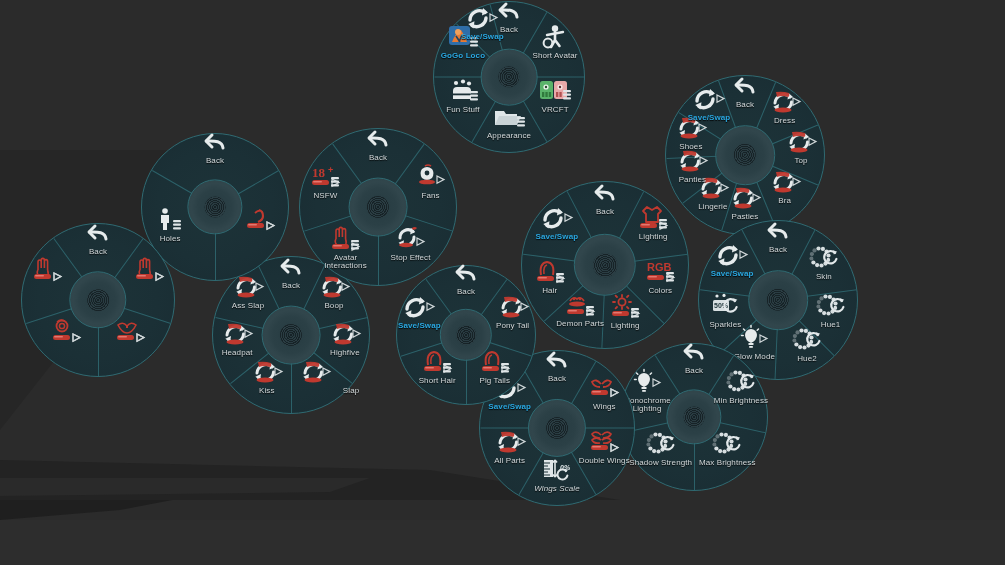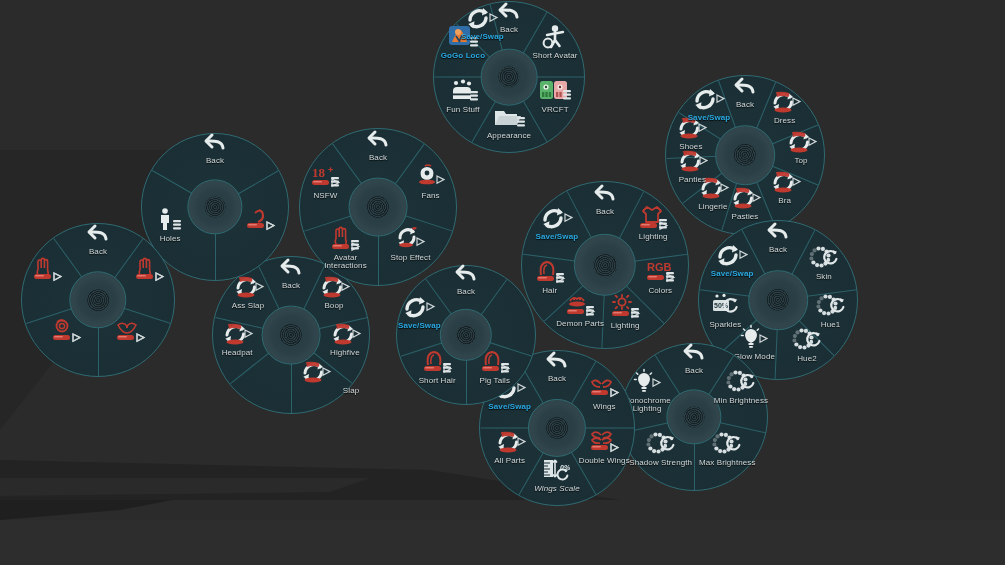--- a/index.html
+++ b/index.html
@@ -836,20 +836,36 @@
       <div class="hub-rings" style="height: 19.656px; width: 19.656px;"></div>
       <div class="item" style="left: 70px; top: 21px;">
         <span class="ico">
           <svg width="24" height="24" viewBox="0 0 24 24">
             <path d="M9 6 L3 12 L9 18" fill="none" stroke="#e6ebec" stroke-width="3" stroke-linecap="round" stroke-linejoin="round"></path>
             <path d="M3.5 12 C10 12 19 11 20 19" fill="none" stroke="#e6ebec" stroke-width="3" stroke-linecap="round"></path>
           </svg>
         </span>
         <span class="lbl">Back</span>
       </div>
+      <div class="item" style="left: 116.602px; top: 54.8582px;">
+        <span class="ico">
+          <svg width="30" height="26" viewBox="0 0 30 26">
+            <g transform="translate(2,2)">
+              <path d="M3 12 A9 9 0 0 1 18 6" fill="none" stroke="#e6ebec" stroke-width="3" stroke-linecap="round"></path>
+              <path d="M19.5 11 A9 9 0 0 1 5 17.5" fill="none" stroke="#e6ebec" stroke-width="3" stroke-linecap="round"></path>
+              <path d="M16.5 2 l4.5 4 l-5.5 2.4 Z" fill="#e6ebec"></path>
+              <path d="M6 19.5 l-4.6 -3.8 l5.6 -2.6 Z" fill="#e6ebec"></path>
+              <path d="M4 1 q7 -1 13 1 q1 3 -1 4 q-6 -2 -11 0 Z" fill="#c0392f" opacity=".95"></path>
+              <ellipse cx="11" cy="19" rx="8.5" ry="2.6" fill="#c0392f"></ellipse>
+            </g>
+            <path d="M23 9 L30 12.6 L23 16.2 Z" fill="none" stroke="#cfd6d8" stroke-width="1.2"></path>
+          </svg>
+        </span>
+        <span class="lbl">Pony Tail</span>
+      </div>
       <div class="item" style="left: 98.8015px; top: 109.642px;">
         <span class="ico">
           <svg width="30" height="26" viewBox="0 0 30 26">
             <path d="M6 16 q-2 -12 6 -13 q8 1 6 13" fill="none" stroke="#c0392f" stroke-width="2"></path>
             <path d="M9 15 q-1 -8 3 -9" fill="none" stroke="#c0392f" stroke-width="1.6"></path>
             <g transform="translate(2,17) scale(1)">
               <rect x="0" y="0" width="17" height="5" rx="2.5" fill="#c0392f"></rect>
               <rect x="1" y="1" width="9" height="1.6" rx="0.8" fill="#e8857c" opacity=".85"></rect>
               <path d="M20 -1 L27 2.6 L20 6.2 Z" fill="none" stroke="#cfd6d8" stroke-width="1.2"></path>
             </g>
@@ -958,20 +974,36 @@
               <path d="M16.5 2 l4.5 4 l-5.5 2.4 Z" fill="#e6ebec"></path>
               <path d="M6 19.5 l-4.6 -3.8 l5.6 -2.6 Z" fill="#e6ebec"></path>
               <path d="M4 1 q7 -1 13 1 q1 3 -1 4 q-6 -2 -11 0 Z" fill="#c0392f" opacity=".95"></path>
               <ellipse cx="11" cy="19" rx="8.5" ry="2.6" fill="#c0392f"></ellipse>
             </g>
             <path d="M23 9 L30 12.6 L23 16.2 Z" fill="none" stroke="#cfd6d8" stroke-width="1.2"></path>
           </svg>
         </span>
         <span class="lbl">Slap</span>
       </div>
+      <div class="item" style="left: 54.7581px; top: 128.703px;">
+        <span class="ico">
+          <svg width="30" height="26" viewBox="0 0 30 26">
+            <g transform="translate(2,2)">
+              <path d="M3 12 A9 9 0 0 1 18 6" fill="none" stroke="#e6ebec" stroke-width="3" stroke-linecap="round"></path>
+              <path d="M19.5 11 A9 9 0 0 1 5 17.5" fill="none" stroke="#e6ebec" stroke-width="3" stroke-linecap="round"></path>
+              <path d="M16.5 2 l4.5 4 l-5.5 2.4 Z" fill="#e6ebec"></path>
+              <path d="M6 19.5 l-4.6 -3.8 l5.6 -2.6 Z" fill="#e6ebec"></path>
+              <path d="M4 1 q7 -1 13 1 q1 3 -1 4 q-6 -2 -11 0 Z" fill="#c0392f" opacity=".95"></path>
+              <ellipse cx="11" cy="19" rx="8.5" ry="2.6" fill="#c0392f"></ellipse>
+            </g>
+            <path d="M23 9 L30 12.6 L23 16.2 Z" fill="none" stroke="#cfd6d8" stroke-width="1.2"></path>
+          </svg>
+        </span>
+        <span class="lbl">Kiss</span>
+      </div>
       <div class="item" style="left: 25.1173px; top: 91.4398px;">
         <span class="ico">
           <svg width="30" height="26" viewBox="0 0 30 26">
             <g transform="translate(2,2)">
               <path d="M3 12 A9 9 0 0 1 18 6" fill="none" stroke="#e6ebec" stroke-width="3" stroke-linecap="round"></path>
               <path d="M19.5 11 A9 9 0 0 1 5 17.5" fill="none" stroke="#e6ebec" stroke-width="3" stroke-linecap="round"></path>
               <path d="M16.5 2 l4.5 4 l-5.5 2.4 Z" fill="#e6ebec"></path>
               <path d="M6 19.5 l-4.6 -3.8 l5.6 -2.6 Z" fill="#e6ebec"></path>
               <path d="M4 1 q7 -1 13 1 q1 3 -1 4 q-6 -2 -11 0 Z" fill="#c0392f" opacity=".95"></path>
               <ellipse cx="11" cy="19" rx="8.5" ry="2.6" fill="#c0392f"></ellipse>

